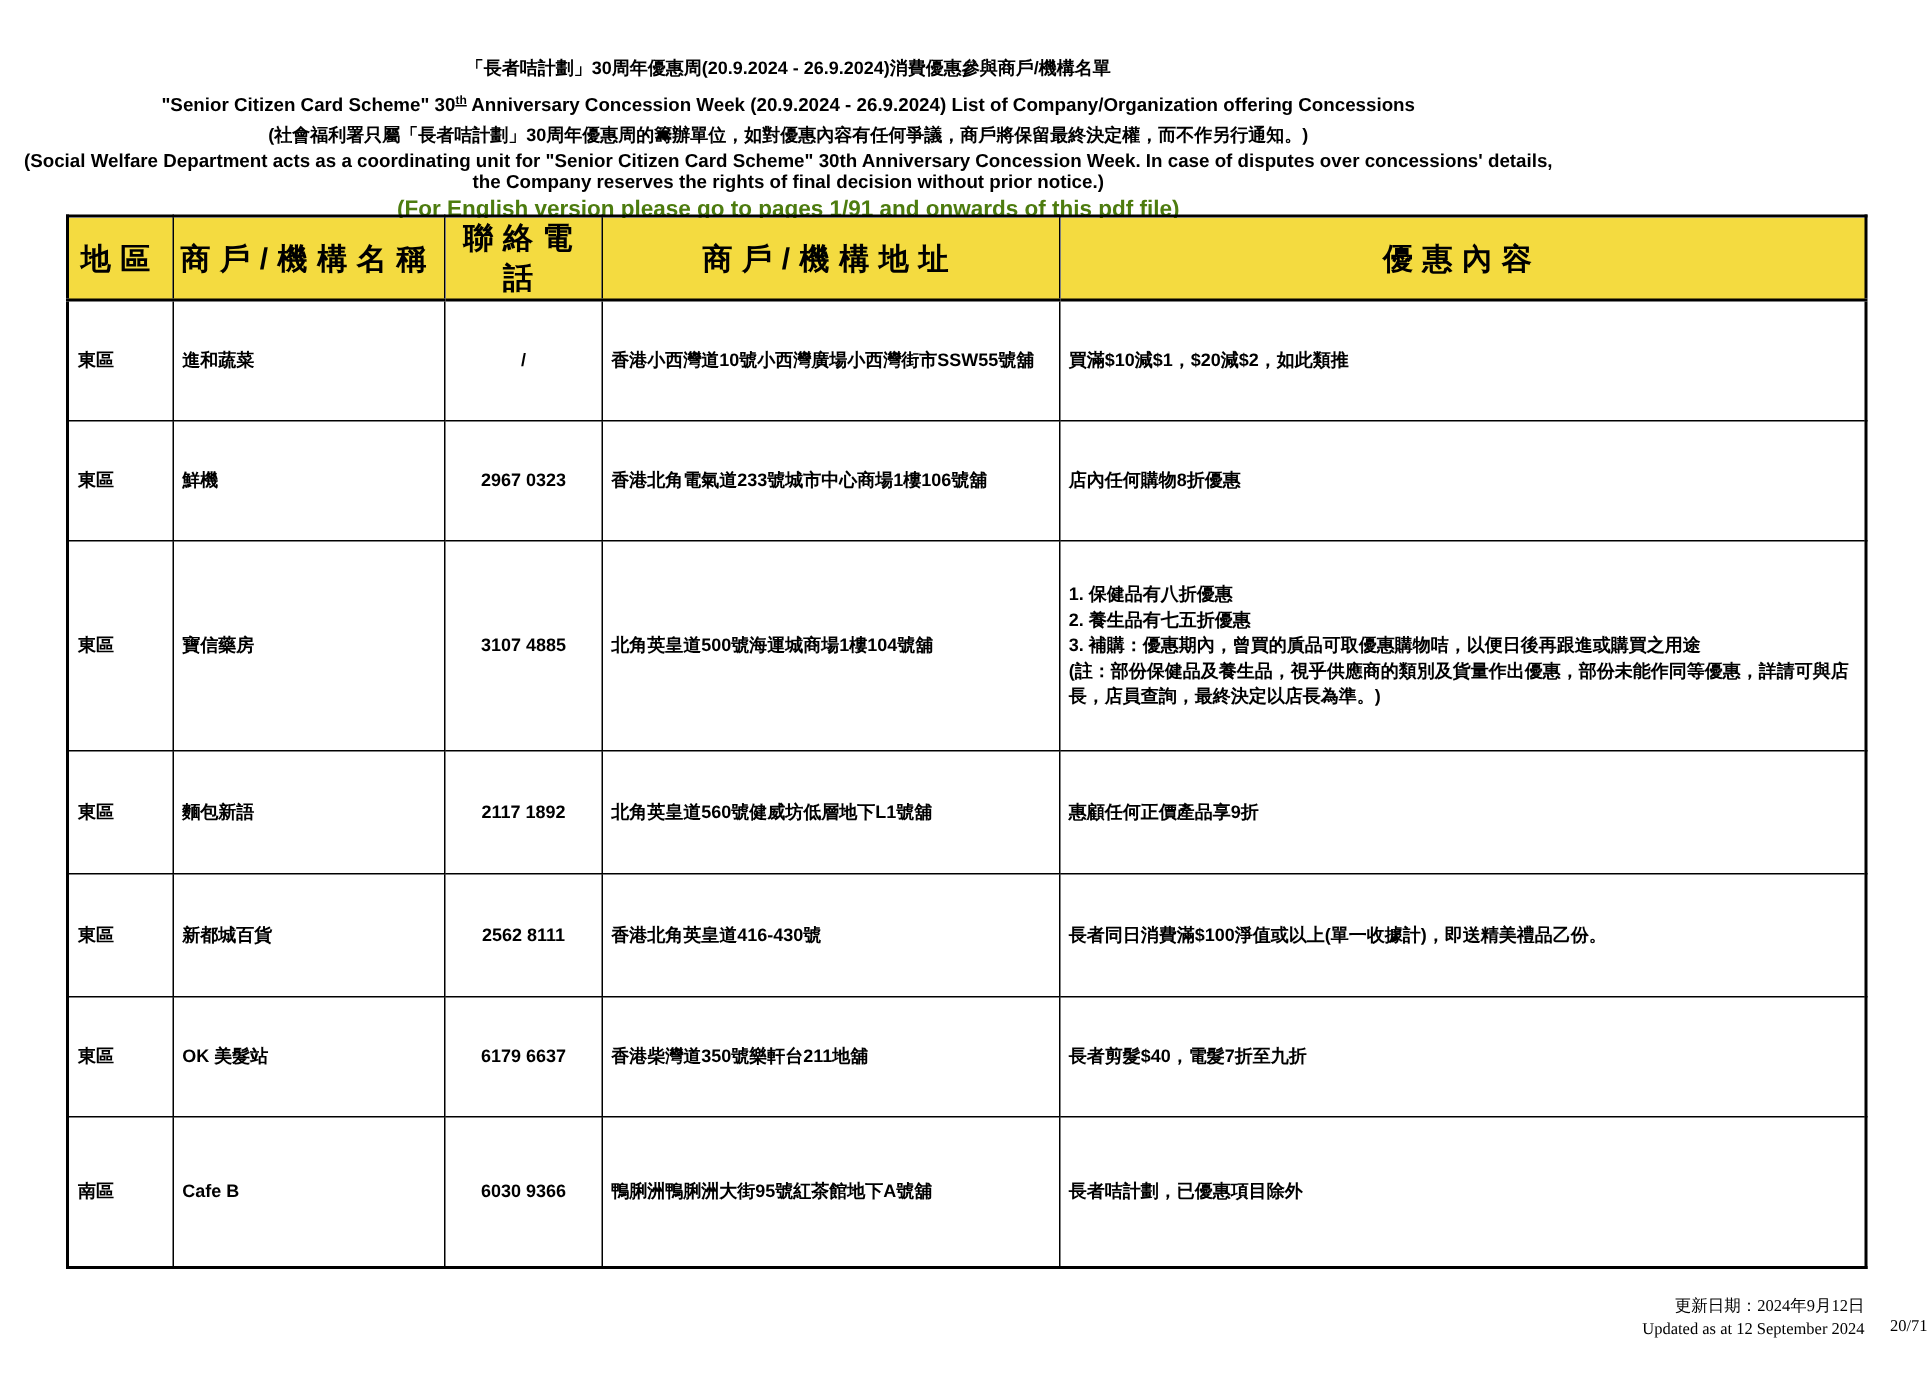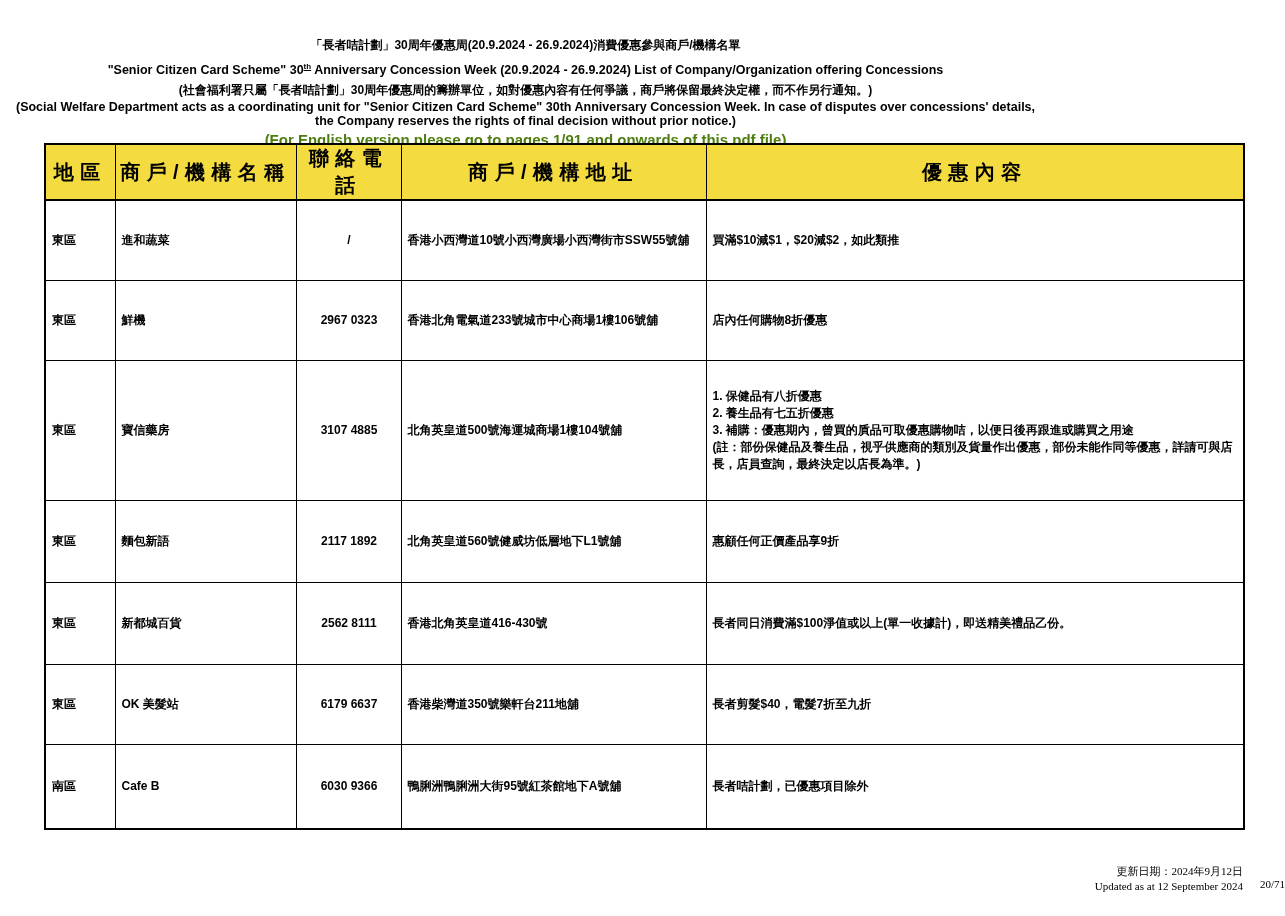--- a/index.html
+++ b/index.html
@@ -155,21 +155,21 @@
         <td class="cell-address">香港北角英皇道416-430號</td>
         <td class="cell-concession">長者同日消費滿$100淨值或以上(單一收據計)，即送精美禮品乙份。</td>
       </tr>
       <tr style="height:80px">
         <td class="cell-district">東區</td>
         <td class="cell-name">OK 美髮站</td>
         <td class="cell-phone">6179 6637</td>
         <td class="cell-address">香港柴灣道350號樂軒台211地舖</td>
         <td class="cell-concession">長者剪髮$40，電髮7折至九折</td>
       </tr>
-      <tr style="height:85px">
+      <tr style="height:101px">
         <td class="cell-district">南區</td>
         <td class="cell-name">Cafe B</td>
         <td class="cell-phone">6030 9366</td>
         <td class="cell-address">鴨脷洲鴨脷洲大街95號紅茶館地下A號舖</td>
         <td class="cell-concession">長者咭計劃，已優惠項目除外</td>
       </tr>
     </tbody>
   </table>
 
   <div class="page-number">20/71</div>

